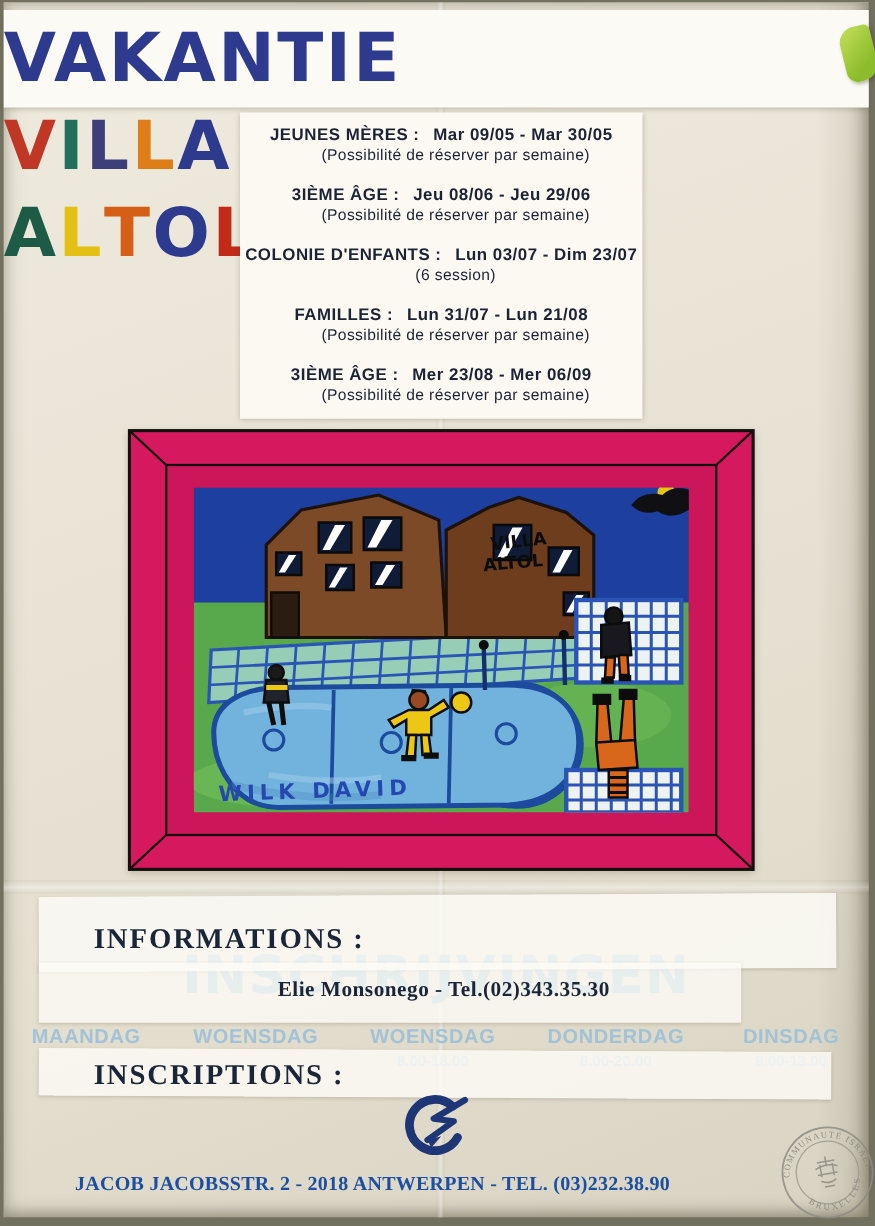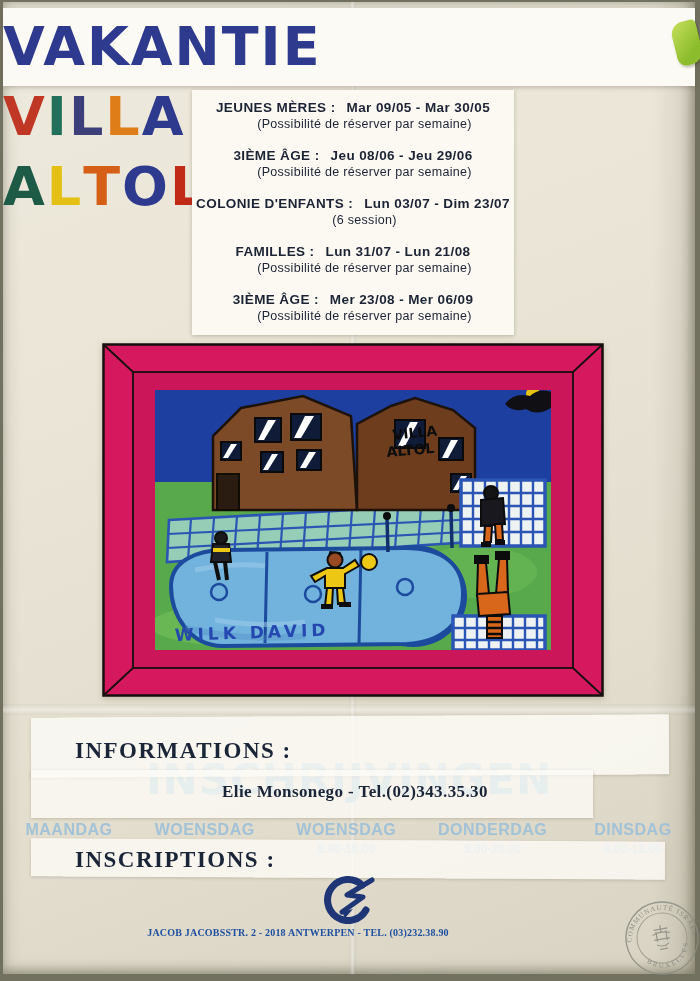--- a/index.html
+++ b/index.html
@@ -50,21 +50,21 @@
   .serif{font-family:"Liberation Serif",serif;font-weight:bold;color:#1b2538;}
   .informations-label{position:absolute;left:72px;top:736px;font-size:23px;letter-spacing:1.5px;}
   .contact-line{position:absolute;left:0;width:720px;top:780px;text-align:center;font-size:17px;letter-spacing:.4px;
     transform:translateX(-8px);}
   .contact-inner{display:inline-block;width:700px;}
   .inscriptions-label{position:absolute;left:72px;top:845px;font-size:23px;letter-spacing:1.5px;}
   
   .org-logo{position:absolute;left:316px;top:874px;}
   .footer-lines{position:absolute;left:0;width:590px;top:921px;text-align:center;color:#1d4fa0;}
   .footer-org{font-family:"Liberation Serif",serif;font-weight:bold;font-size:15.5px;letter-spacing:.4px;}
-  .footer-address{font-family:"Liberation Serif",serif;font-weight:bold;font-size:10px;letter-spacing:.2px;margin-top:4px;}
+  .footer-address{font-family:"Liberation Serif",serif;font-weight:bold;font-size:16px;letter-spacing:.2px;margin-top:16px;}
   .stamp{position:absolute;left:620px;top:897px;width:78px;height:78px;transform:rotate(-10deg);opacity:.85;}
   
   .magnet-pin{position:absolute;right:-5px;top:19px;width:26px;height:44px;
     background:linear-gradient(140deg,#c6e05c,#8cbc2c 70%);border-radius:13px 5px 14px 9px;
     box-shadow:1px 2px 3px rgba(60,60,30,.35);transform:rotate(-14deg);}
   .speck{position:absolute;left:14px;top:12px;width:9px;height:5px;background:#f2f1e8;transform:rotate(-25deg);opacity:.8;}
 </style>
 </head>
 <body>
 

